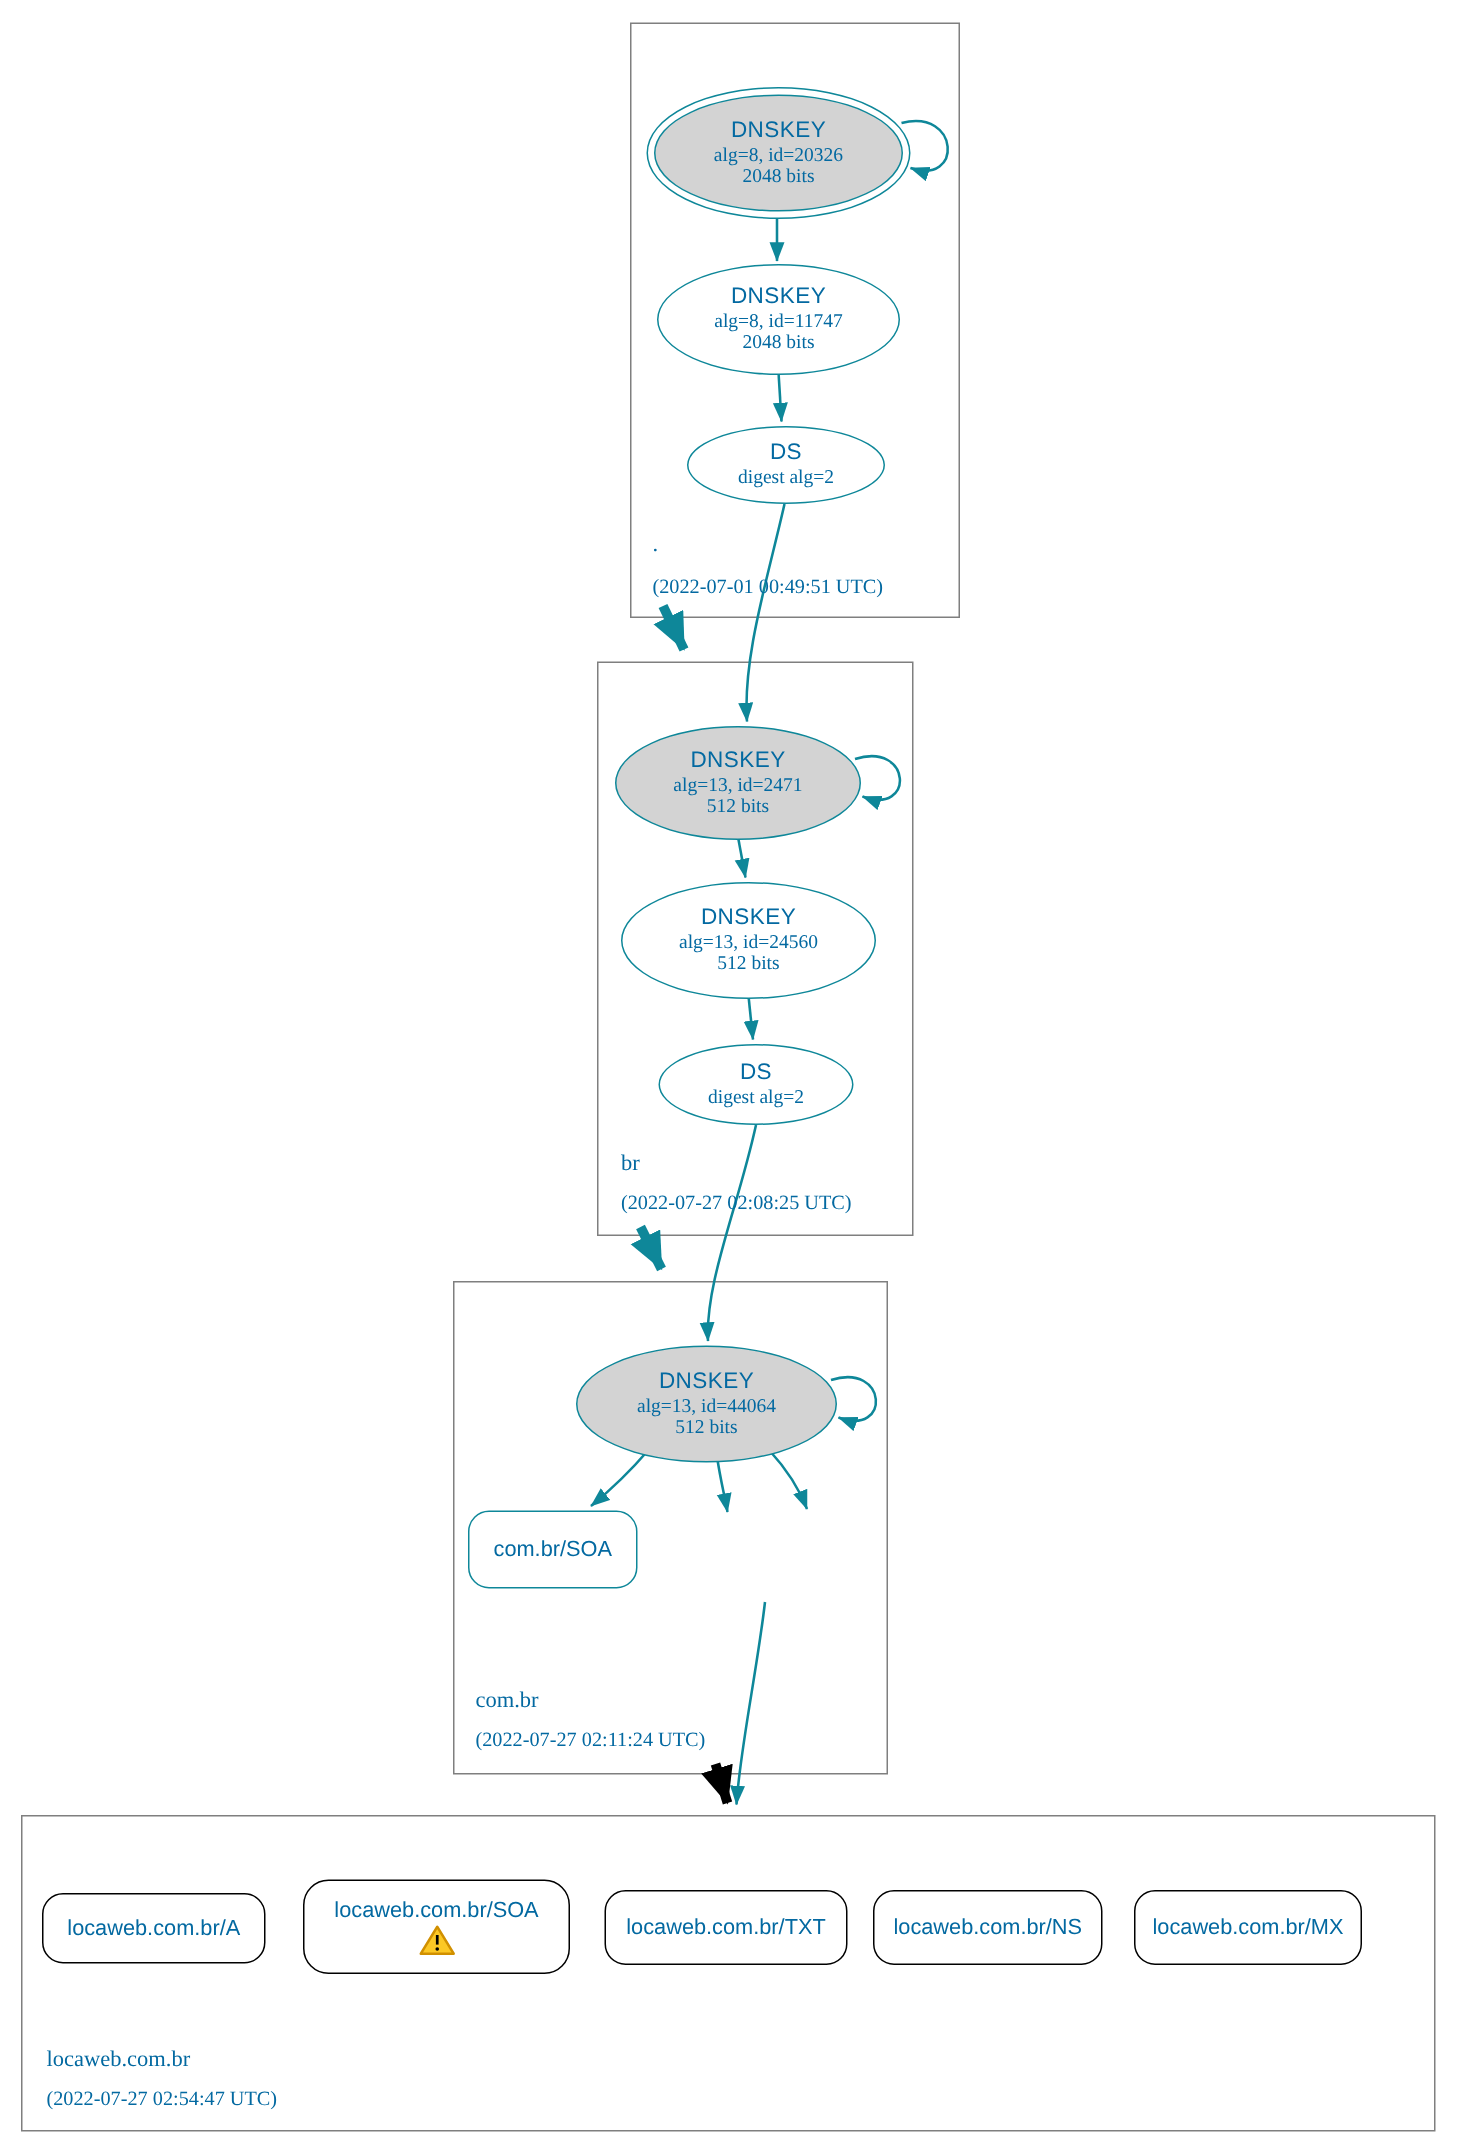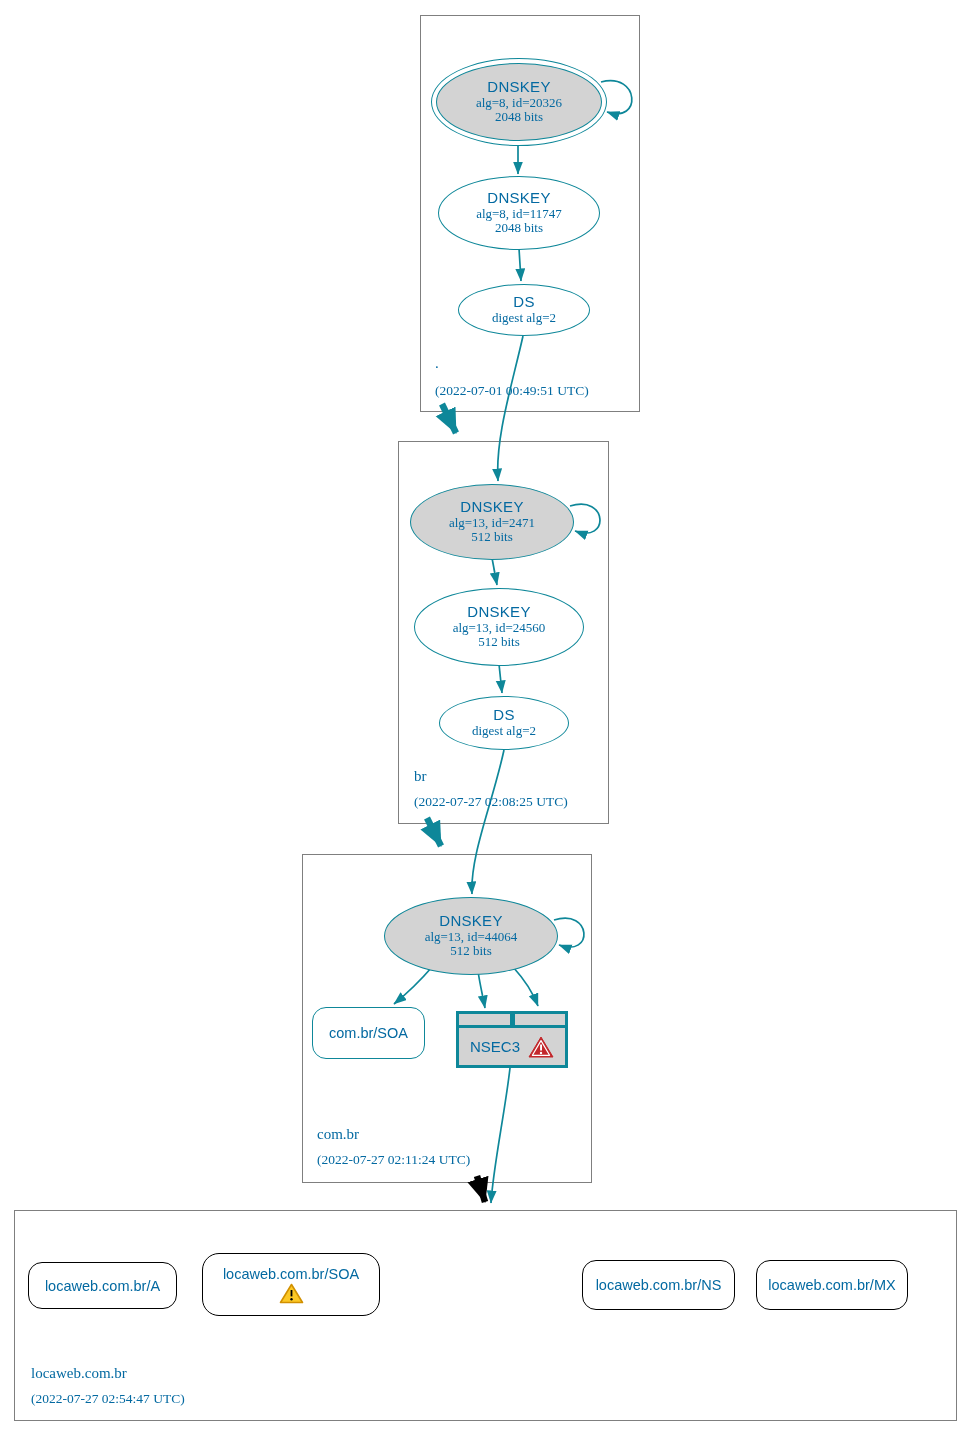--- a/index.html
+++ b/index.html
@@ -111,53 +111,39 @@
   <div class="zone-ts" style="left:414px;top:794px;">(2022-07-27 02:08:25 UTC)</div>
 
   <div class="ellipse gray" style="left:384px;top:897px;width:172px;height:76px;">
     <div class="node-title">DNSKEY</div>
     <div class="node-detail">alg=13, id=44064</div>
     <div class="node-detail">512 bits</div>
   </div>
   <div class="rrset secure" style="left:312px;top:1007px;width:111px;height:50px;">
     <span>com.br/SOA</span>
   </div>
-  <div class="nsec3" style="left:456px;top:1011px;width:112px;height:57px;">
-    <div class="nsec3-header">
-      <div class="nsec3-cell"></div>
-      <div class="nsec3-cell"></div>
-    </div>
-    <div class="nsec3-body">
-      <span>NSEC3</span>
-      <span class="warn-icon">
-        <svg width="26" height="22" viewBox="0 0 26 22">
-          <path d="M13 1 L25 21 L1 21 Z" fill="#c3272b" stroke="#c3272b" stroke-linejoin="round"></path>
-          <path d="M13 4.6 L21.6 19.3 L4.4 19.3 Z" fill="none" stroke="#fff" stroke-width="1.2" stroke-linejoin="round"></path>
-          <rect x="12.1" y="8.5" width="1.9" height="6" fill="#fff"></rect>
-          <circle cx="13" cy="17" r="1.2" fill="#fff"></circle>
-        </svg>
-      </span>
-    </div>
-  </div>
   <div class="zone-label" style="left:317px;top:1126px;">com.br</div>
   <div class="zone-ts" style="left:317px;top:1152px;">(2022-07-27 02:11:24 UTC)</div>
 
   <div class="rrset" style="left:202px;top:1253px;width:176px;height:61px;border-radius:17px;">
     <span>locaweb.com.br/SOA</span>
     <span class="warn-icon">
       <svg width="25" height="21" viewBox="0 0 25 21">
         <path d="M12.5 1.5 L23.5 19.5 L1.5 19.5 Z" fill="#fcc825" stroke="#d19000" stroke-width="1.6" stroke-linejoin="round"></path>
         <rect x="11.6" y="7" width="1.8" height="6.4" fill="#000"></rect>
         <circle cx="12.5" cy="16.3" r="1.2" fill="#000"></circle>
       </svg>
     </span>
   </div>
   <div class="rrset" style="left:28px;top:1262px;width:147px;height:45px;">
     <span>locaweb.com.br/A</span>
   </div>
+  <div class="rrset" style="left:403px;top:1260px;width:160px;height:48px;">
+    <span>locaweb.com.br/TXT</span>
+  </div>
   <div class="rrset" style="left:582px;top:1260px;width:151px;height:48px;">
     <span>locaweb.com.br/NS</span>
   </div>
   <div class="rrset" style="left:756px;top:1260px;width:150px;height:48px;">
     <span>locaweb.com.br/MX</span>
   </div>
   <div class="zone-label" style="left:31px;top:1365px;">locaweb.com.br</div>
   <div class="zone-ts" style="left:31px;top:1391px;">(2022-07-27 02:54:47 UTC)</div>
 
 </div>

